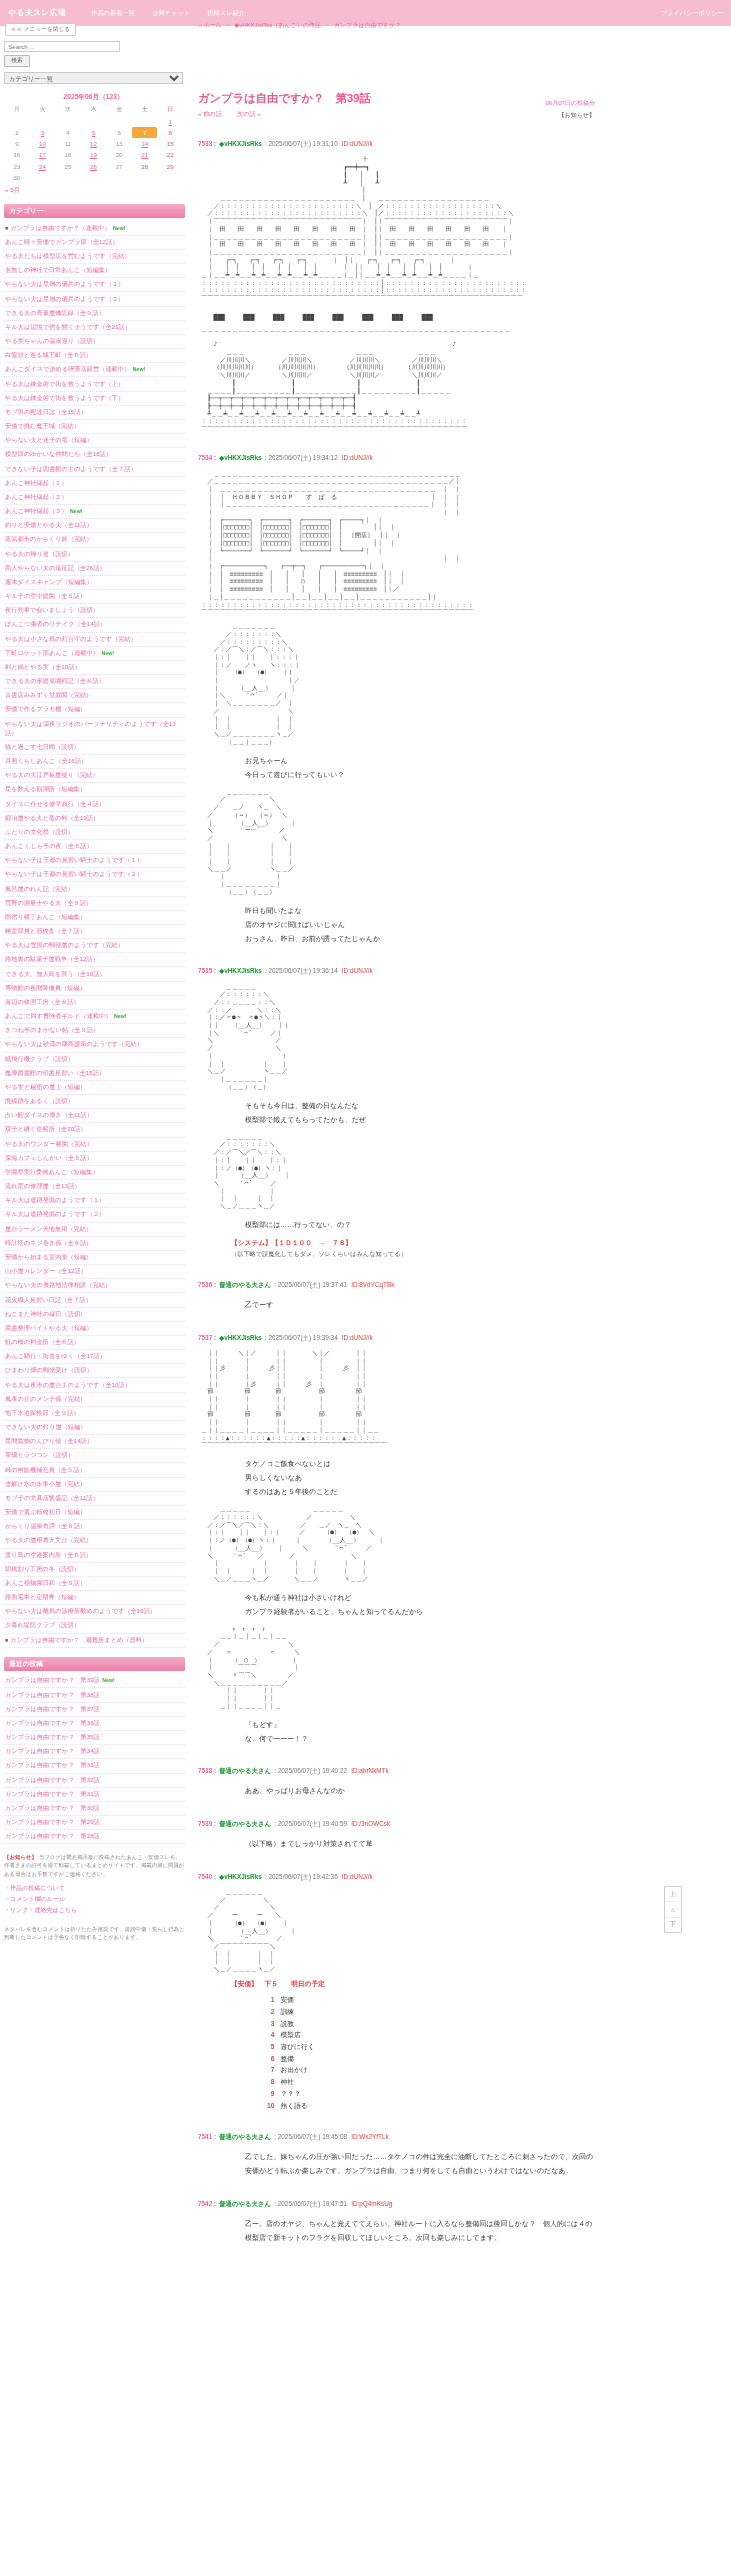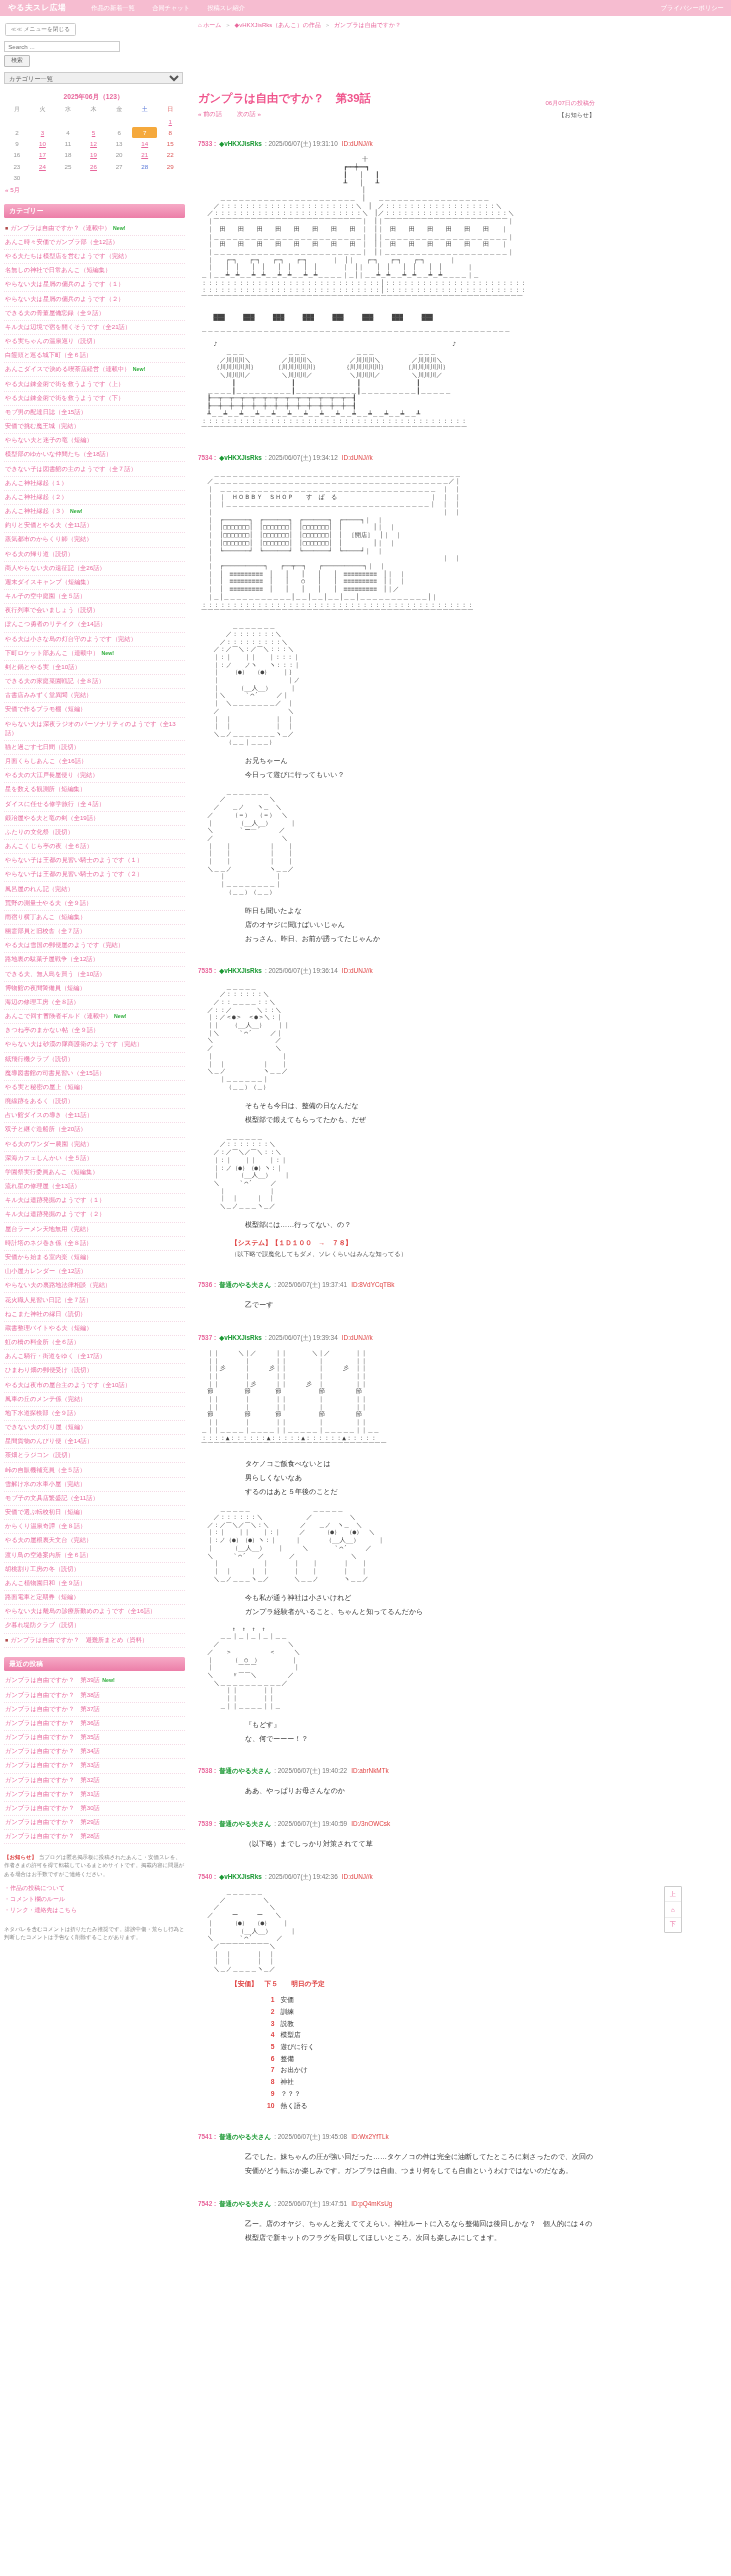--- a/index.html
+++ b/index.html
@@ -1,19 +1,19 @@
 <!DOCTYPE html>
 <html style="font-size:8.2px"><head>
 <meta charset="utf-8">
 <style>
   html,body{margin:0;padding:0}
   body{width:732px;height:3091px;overflow:hidden;background:#fff;position:relative;
        font-family:"Liberation Sans",sans-serif;color:#333}
   
-  .header{height:16px;background:#f6bcd0;display:flex;align-items:center;padding:0 8.2px;box-sizing:border-box}
+  .header{height:26px;background:#f6bcd0;display:flex;align-items:center;padding:0 8.2px;box-sizing:border-box}
   .site-title{color:#fff;font-weight:bold;font-size:7.7px;margin-right:25px;letter-spacing:0.5px}
   .header-nav{display:flex;gap:17.5px}
   .nav-link{color:#fff;font-size:6.2px;text-decoration:none}
   .header-right{margin-left:auto;color:#fff;font-size:6.2px;text-decoration:none}
   .menu-btn{position:absolute;left:5.2px;top:23px;font-size:5.7px;color:#777;border:0.5px solid #ccc;
             background:#fff;padding:1.5px 4.6px;border-radius:1.5px;cursor:pointer}
   
   .sidebar{position:absolute;left:4.1px;top:41px;width:181px}
   .search-input{width:116px;height:11.3px;border:0.5px solid #ccc;font-size:6.2px;padding:0 3.1px;color:#555;box-sizing:border-box}
   .search-btn{display:block;margin-top:2.6px;font-size:5.7px;border:0.5px solid #bbb;background:#f2f2f2;padding:1px 6.2px;border-radius:1px;color:#555;cursor:pointer}

